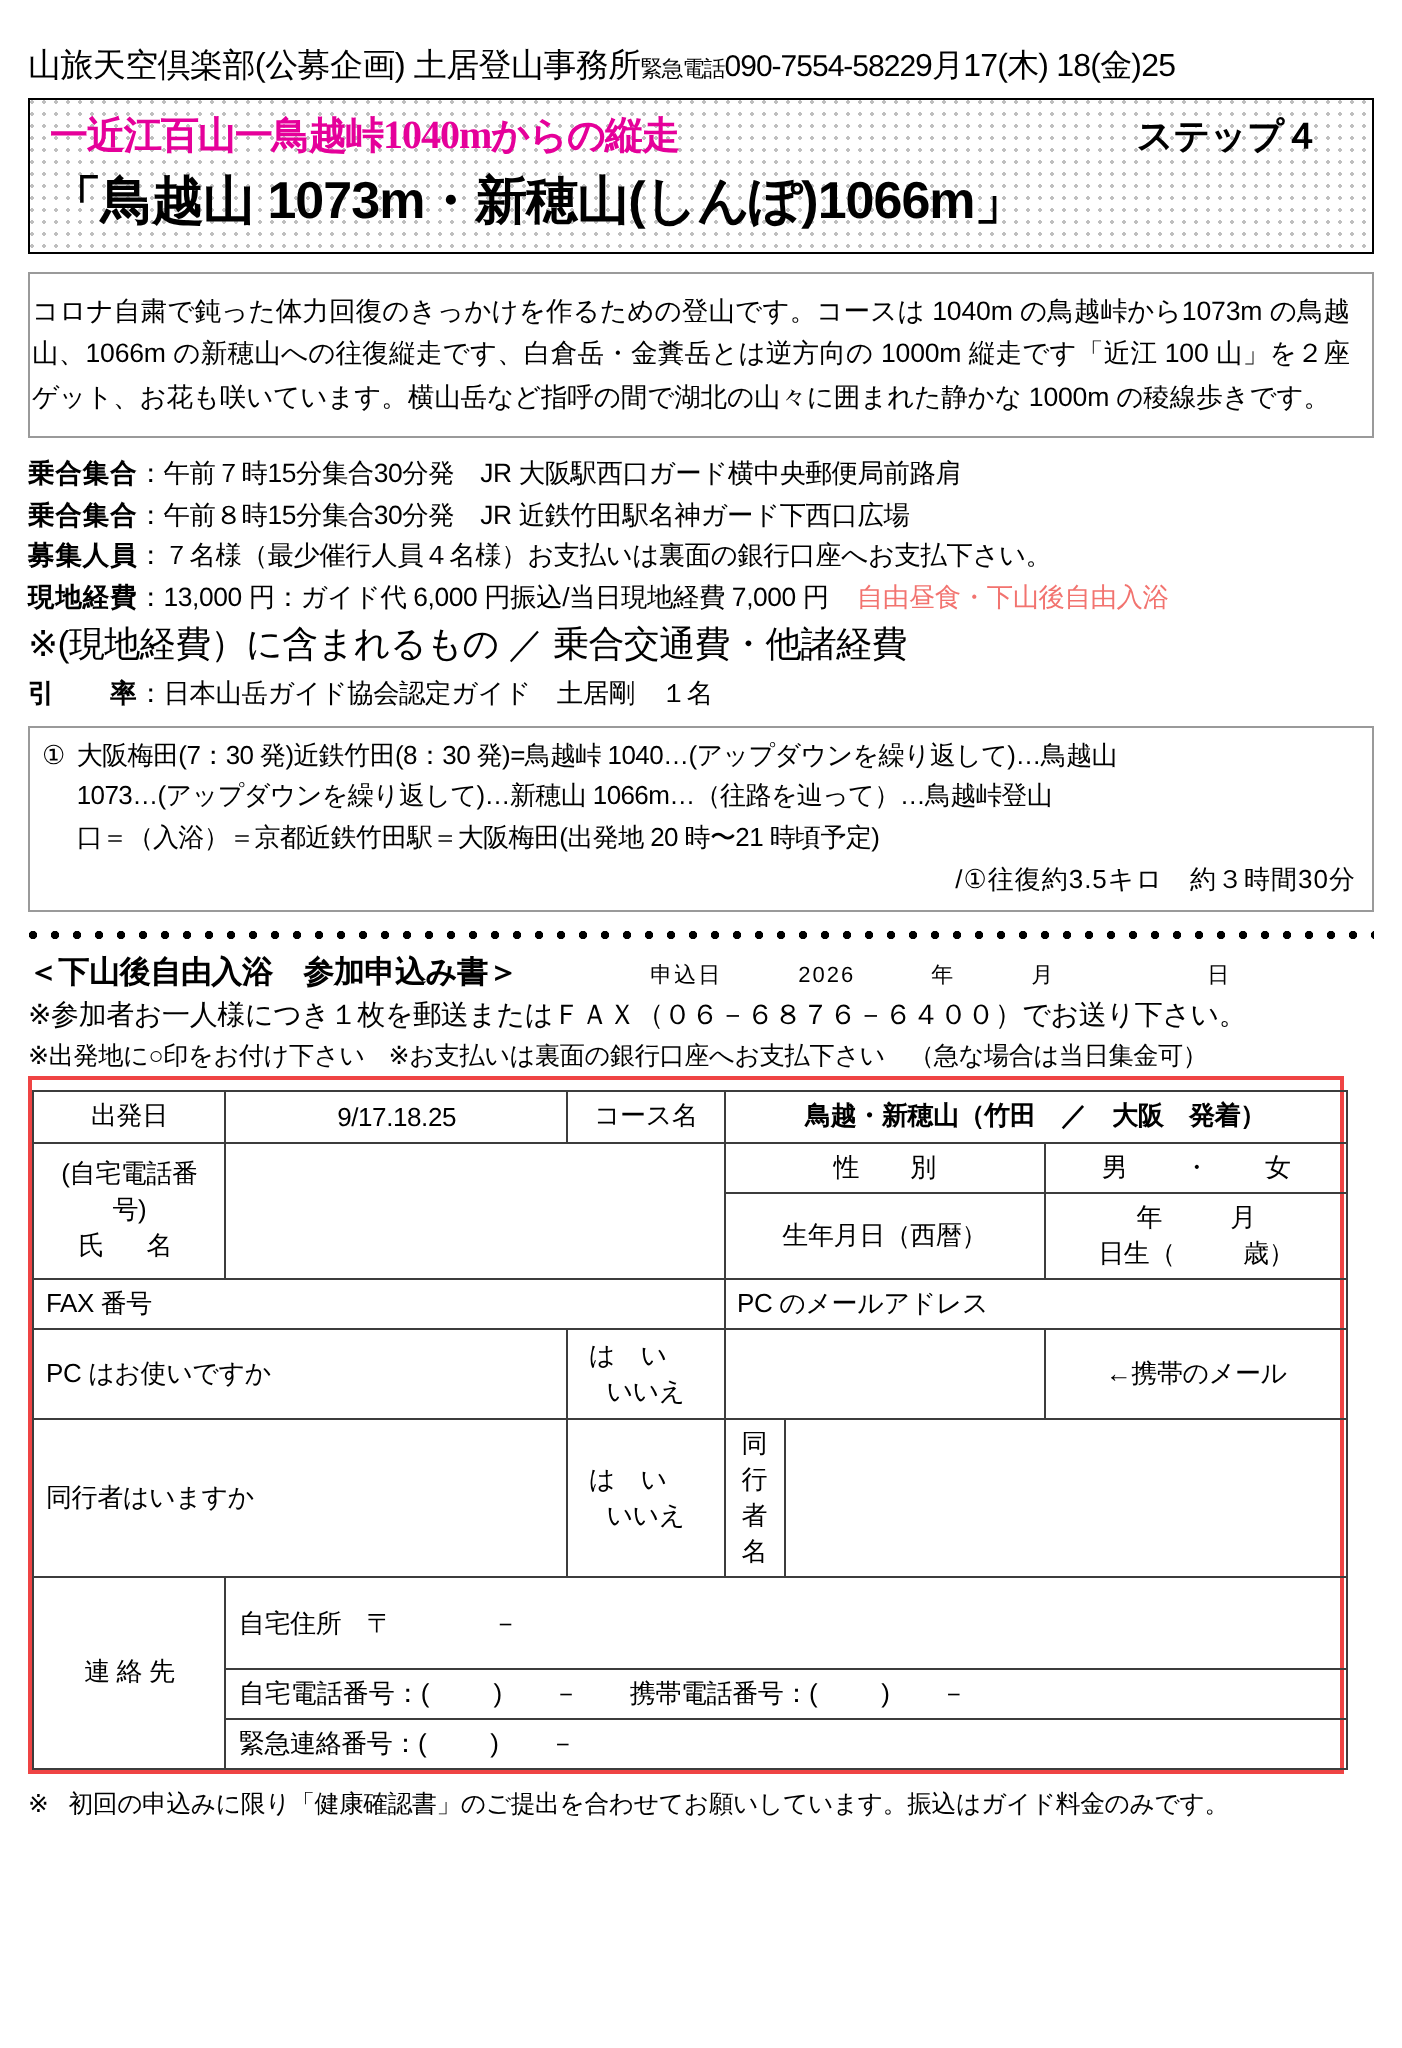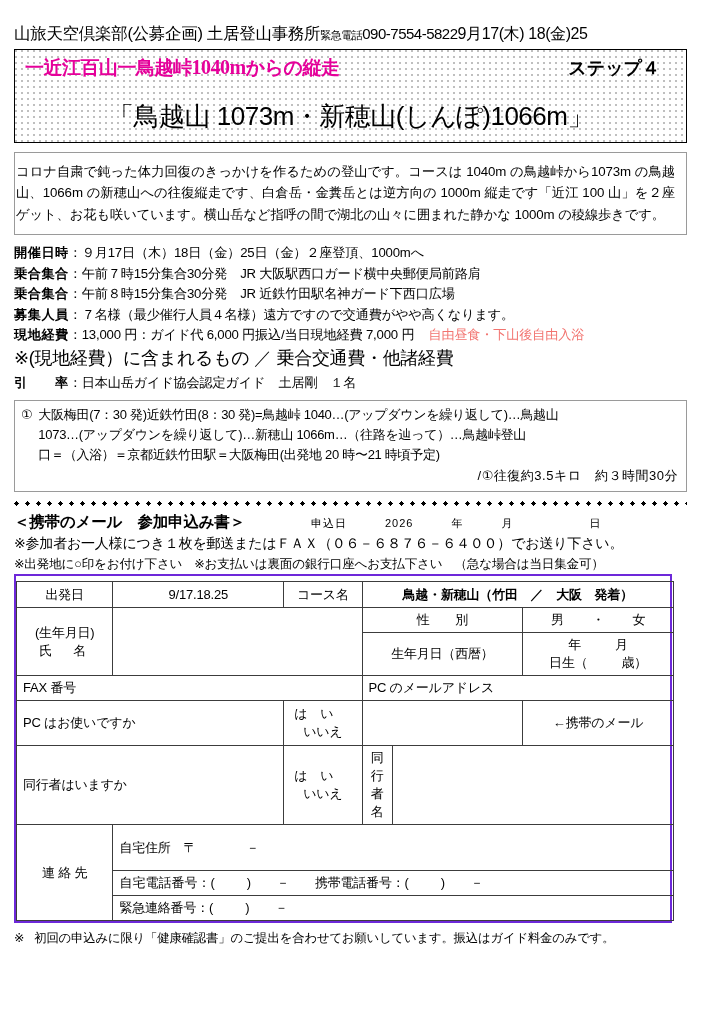--- a/index.html
+++ b/index.html
@@ -72,25 +72,24 @@
     font-weight: bold;
   }
   .title-step {
     color: #000;
     font-size: 18px;
     font-weight: bold;
     letter-spacing: 0px;
     padding-right: 16px;
   }
   .title-line2 {
-    text-align: center;
     font-size: 26px;
-    font-weight: normal;
+    font-weight: bold;
     letter-spacing: -0.5px;
-    margin-top: 18px;
+    margin-top: 2px;
     white-space: nowrap;
   }
 
   
   .desc-box {
     margin-top: 9px;
     border: 1px solid #9a9a9a;
     padding: 8px 11px 9px 1px;
     font-size: 13.3px;
     line-height: 1.62;
@@ -197,21 +196,21 @@
     table-layout: fixed;
     font-size: 13px;
   }
   table.form td {
     border: 1px solid #3c3c3c;
     padding: 3px 6px;
     vertical-align: middle;
     letter-spacing: -0.2px;
   }
   .outer-frame {
-    border: 2px solid #6d28d9;
+    border: 2px solid #ef4444;
     width: 658px;
     box-sizing: border-box;
   }
   .c-center { text-align: center; }
   .c-left { text-align: left; }
   .sp-wide { letter-spacing: 6px; margin-left: 32px; }
   .sp-mid { letter-spacing: 4px; }
   .bold { font-weight: bold; }
   .h-row1 { height: 26px; }
   .h-name { height: 21px; }
@@ -258,45 +257,44 @@
       <div class="title-step">ステップ４</div>
     </div>
     <div class="title-line2">「鳥越山 1073m・新穂山(しんぽ)1066m」</div>
   </div>
 
   <div class="desc-box">
     <span>コロナ自粛で鈍った体力回復のきっかけを作るための登山です。コースは 1040m の鳥越峠から1073m の鳥越山、1066m の新穂山への往復縦走です、白倉岳・金糞岳とは逆方向の 1000m 縦走です「近江 100 山」を２座ゲット、お花も咲いています。横山岳など指呼の間で湖北の山々に囲まれた静かな 1000m の稜線歩きです。</span>
   </div>
 
   <div class="details">
-    <div class="row"><span class="det-label">開催日時</span><span>：９月17日（木）18日（金）25日（金）２座登頂、1000mへ</span></div>
     <div class="row"><span class="det-label">乗合集合</span><span>：午前７時15分集合30分発　JR 大阪駅西口ガード横中央郵便局前路肩</span></div>
     <div class="row"><span class="det-label">乗合集合</span><span>：午前８時15分集合30分発　JR 近鉄竹田駅名神ガード下西口広場</span></div>
-    <div class="row"><span class="det-label">募集人員</span><span>：７名様（最少催行人員４名様）遠方ですので交通費がやや高くなります。</span></div>
+    <div class="row"><span class="det-label">募集人員</span><span>：７名様（最少催行人員４名様）お支払いは裏面の銀行口座へお支払下さい。</span></div>
     <div class="row"><span class="det-label">現地経費</span><span>：13,000 円：ガイド代 6,000 円振込/当日現地経費 7,000 円</span><span class="det-red">自由昼食・下山後自由入浴</span></div>
     <div class="row note-small">※(現地経費）に含まれるもの ／ 乗合交通費・他諸経費</div>
     <div class="row guide-row"><span class="det-label">引　　率</span><span>：日本山岳ガイド協会認定ガイド　土居剛　１名</span></div>
   </div>
 
   <div class="itin-box">
     <div class="itin-lines">
       <div class="itin-num">①</div>
       <div class="itin-body">
         <p>大阪梅田(7：30 発)近鉄竹田(8：30 発)=鳥越峠 1040…(アップダウンを繰り返して)…鳥越山</p>
         <p>1073…(アップダウンを繰り返して)…新穂山 1066m…（往路を辿って）…鳥越峠登山</p>
         <p>口＝（入浴）＝京都近鉄竹田駅＝大阪梅田(出発地 20 時〜21 時頃予定)</p>
       </div>
     </div>
     <div class="itin-total">/①往復約3.5キロ　約３時間30分</div>
   </div>
 
   <div class="dot-divider"></div>
 
   <div class="form-head">
-    <div class="apply-title">＜携帯のメール　参加申込み書＞</div>
+    <div class="apply-title">＜下山後自由入浴　参加申込み書＞</div>
     <div class="apply-date"><span>申込日</span><span class="gap"></span><span>2026</span><span class="gap"></span><span>年</span><span class="gap"></span><span>月</span><span class="gap"></span><span class="gap"></span><span>日</span></div>
   </div>
   <div class="form-note">※参加者お一人様につき１枚を郵送またはＦＡＸ（０６－６８７６－６４００）でお送り下さい。</div>
   <div class="form-note2"><span>※出発地に○印をお付け下さい</span><span class="sp"></span><span>※お支払いは裏面の銀行口座へお支払下さい</span><span class="sp"></span><span>（急な場合は当日集金可）</span></div>
 
   <div class="outer-frame">
   <table class="form">
     <colgroup>
       <col style="width:96px">
       <col style="width:170px">
@@ -309,21 +307,21 @@
 
       <tr class="h-row1">
         <td class="c-center sp-mid">出発日</td>
         <td class="c-center">9/17.18.25</td>
         <td class="c-center">コース名</td>
         <td class="c-center bold" colspan="3">鳥越・新穂山（竹田　／　大阪　発着）</td>
       </tr>
 
       <tr class="h-name">
         <td class="c-center" rowspan="2">
-          <div>(生年月日)</div>
+          <div>(自宅電話番号)</div>
           <div class="sp-mid">氏　名</div>
         </td>
         <td rowspan="2" colspan="2"></td>
         <td class="c-center sp-wide" colspan="2">性　　別</td>
         <td class="c-center gender-opts"><span class="g">男</span><span class="g">・</span><span class="g">女</span></td>
       </tr>
 
       <tr class="h-name">
         <td class="c-center" colspan="2">生年月日（西暦）</td>
         <td class="c-center dob-blanks"><span class="b"></span><span>年</span><span class="b"></span><span>月</span><span class="b"></span><span>日生（</span><span class="b"></span><span>歳）</span></td>

